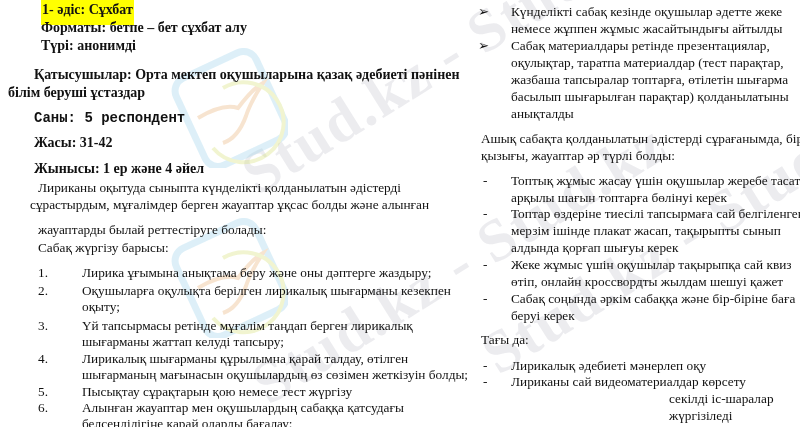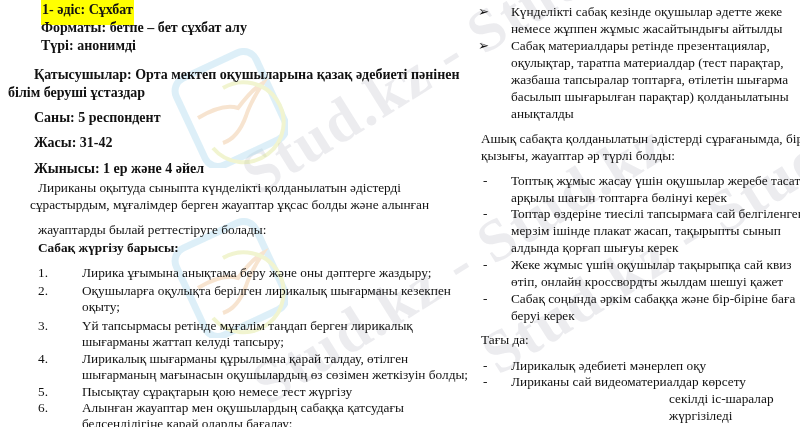--- a/index.html
+++ b/index.html
@@ -45,29 +45,29 @@
   <path d="M55 40 A40 40 0 1 1 45 100" fill="none" stroke="#d8e27a" stroke-width="4"></path>
 </svg>
 
 <div class="abs bold fs14" style="left:41px;top:2px;"><span class="hl">1- әдіс: Сұхбат</span></div>
 <div class="abs bold fs14" style="left:41px;top:20px;">Форматы: бетпе – бет сұхбат алу</div>
 <div class="abs bold fs14" style="left:41px;top:38px;">Түрі: анонимді</div>
 
 <div class="abs bold fs14" style="left:34px;top:67px;">Қатысушылар: Орта мектеп оқушыларына қазақ әдебиеті пәнінен</div>
 <div class="abs bold fs14" style="left:0px;top:85px;margin-left:8px;">білім беруші ұстаздар</div>
 
-<div class="abs bold fs14" style="left:34px;top:110px;">Саны: 5 респондент</div>
+<div class="abs bold fs14" style="left:34px;top:110px;font-family:Liberation Mono, monospace;">Саны: 5 респондент</div>
 <div class="abs bold fs14" style="left:34px;top:135px;">Жасы: 31-42</div>
 <div class="abs bold fs14" style="left:34px;top:161px;">Жынысы: 1 ер және 4 әйел</div>
 
 <div class="abs fs13" style="left:38px;top:180px;">Лириканы оқытуда сыныпта күнделікті қолданылатын әдістерді</div>
 <div class="abs fs13" style="left:30px;top:197px;">сұрастырдым, мұғалімдер берген жауаптар ұқсас болды және алынған</div>
 <div class="abs fs13" style="left:38px;top:222px;">жауаптарды былай реттестіруге болады:</div>
 
-<div class="abs fs13" style="left:38px;top:240px;font-weight:bold;">Сабақ жүргізу барысы:</div>
+<div class="abs fs13" style="left:38px;top:240px;">Сабақ жүргізу барысы:</div>
 
 <div class="abs fs13" style="left:0;top:265px;width:470px;">
   <span class="list-num">1.</span>
   <span class="list-text">Лирика ұғымына анықтама беру және оны дәптерге жаздыру;</span>
 </div>
 <div class="abs fs13" style="left:0;top:283px;width:470px;">
   <span class="list-num">2.</span>
   <span class="list-text">Оқушыларға оқулықта берілген лирикалық шығарманы кезекпен</span>
 </div>
 <div class="abs fs13" style="left:0;top:299px;width:470px;">

